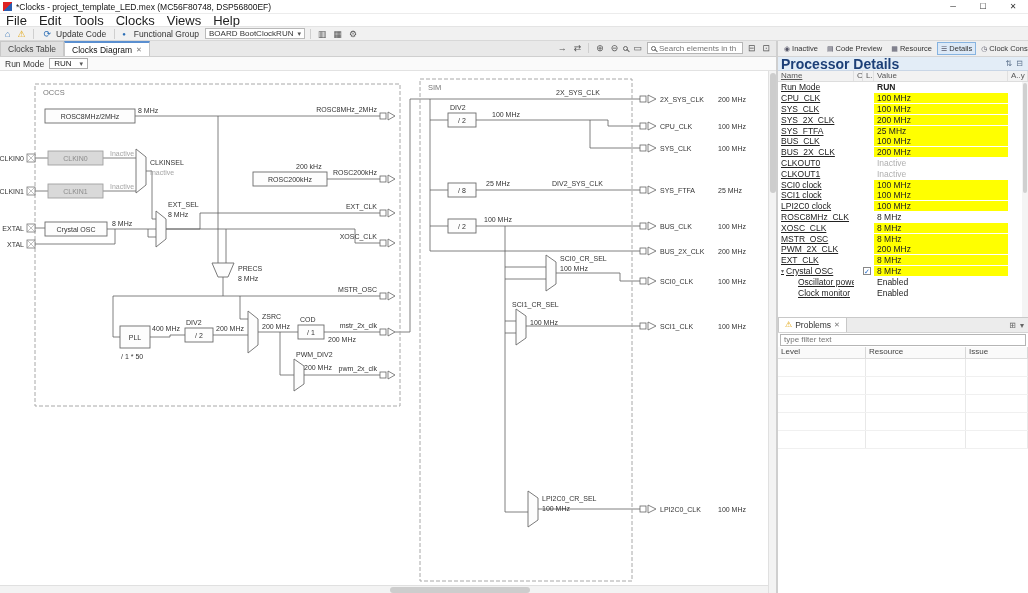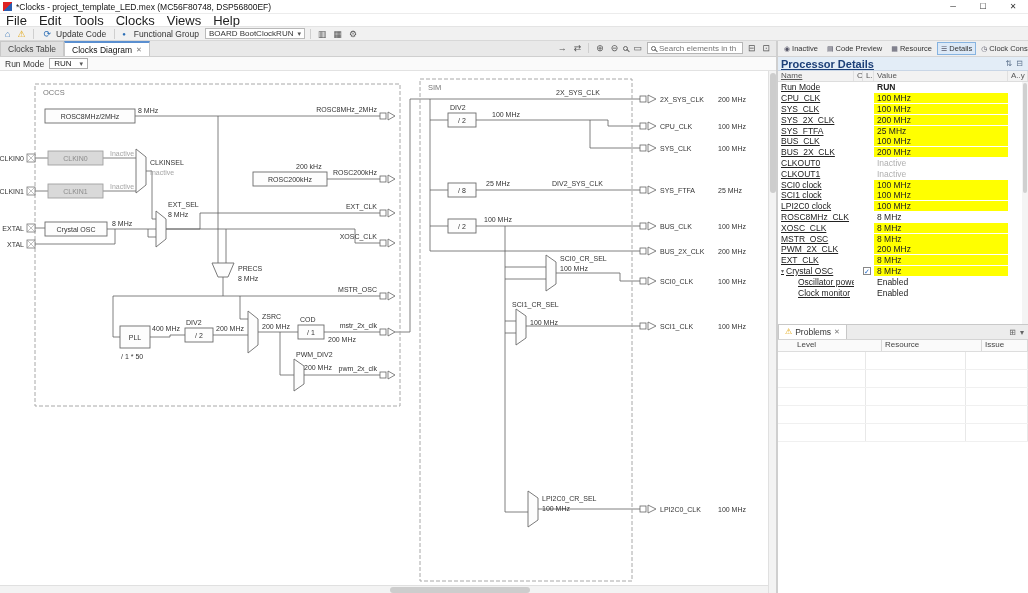--- a/index.html
+++ b/index.html
@@ -69,21 +69,21 @@
   svg .pinx { stroke:#999; stroke-width:0.6; }
 
   
   .rpanel { position:absolute; left:778px; top:41px; width:250px; height:552px; background:#fff; display:flex; flex-direction:column; }
   .view-toggles { height:16px; background:#efefef; border-bottom:1px solid #d4d4d4; display:flex; align-items:center; gap:1px; padding-left:2px; }
   .vt { display:flex; align-items:center; gap:2px; font-size:7.5px; color:#333; padding:1px 3px; border:1px solid transparent; white-space:nowrap; }
   .vt.active { background:#dce9f7; border-color:#86b3e0; }
   .vt-icon { font-size:7px; color:#556; }
 
   .pd-header { height:14px; background:#e3edf7; border-bottom:1px solid #c9d6e6; display:flex; align-items:center; padding:0 3px; }
-  .pd-title { font-weight:bold; font-size:11px; color:#1c3f77; flex:1;text-decoration:underline; }
+  .pd-title { font-weight:bold; font-size:14px; color:#1c3f77; flex:1; }
   .pd-hicon { font-size:8px; color:#5a6f8a; padding:0 2px; }
 
   .pd-cols { height:11px; background:#f2f2f2; border-bottom:1px solid #ddd; display:flex; font-size:8px; color:#555; }
   .pd-cols > div { border-right:1px solid #e0e0e0; padding-left:3px; overflow:hidden; white-space:nowrap; }
   .pdc0 { width:76px;text-decoration:underline; } .pdc1 { width:9px; } .pdc2 { width:11px; } .pdc3 { width:134px; } .pdc4 { flex:1; }
 
   .pd-rows { flex:1; overflow:hidden; position:relative; }
   .pd-row { height:10.8px; display:flex; align-items:center; font-size:8.5px; }
   .pd-row > div { overflow:hidden; white-space:nowrap; }
   .pd-name { padding-left:3px; color:#222; display:flex; align-items:center; text-overflow:ellipsis; }
@@ -100,21 +100,21 @@
   .pr-tabbar { height:16px; background:#ececec; border-top:1px solid #c9c9c9; border-bottom:1px solid #d4d4d4; display:flex; align-items:flex-end; }
   .pr-tab { height:15px; display:flex; align-items:center; gap:3px; padding:0 6px; background:#fff; border:1px solid #c8c8c8; border-bottom:none; font-size:8.5px; color:#333; }
   .pr-warn { color:#e0a000; font-size:8px; }
   .pr-tab-close { font-size:7px; color:#777; }
   .pr-icons { margin-left:auto; display:flex; gap:4px; padding:0 4px 2px 0; }
   .pr-icons span { font-size:8px; color:#666; }
 
   .pr-filter { height:14px; padding:1px 2px; background:#fff; }
   .pr-filter input { width:100%; height:12px; border:1px solid #b5b5b5; font-size:8px; padding:0 3px; font-family:"Liberation Sans",sans-serif; color:#333; outline:none; }
 
-  .pr-cols { height:12px; background:#fafafa; border-bottom:1px solid #ddd; display:flex; font-size:8px; color:#444;padding-left:16px; }
+  .pr-cols { height:12px; background:#fafafa; border-bottom:1px solid #ddd; display:flex; font-size:8px; color:#444; }
   .pr-cols > div { border-right:1px solid #d8d8d8; padding-left:3px; }
   .prc0 { width:88px; } .prc1 { width:100px; } .prc2 { flex:1; }
 
   .pr-body { flex:1; background:#fff; }
   .pr-row { height:18px; display:flex; border-bottom:1px solid #f0f0f0; }
   .pr-row > div { border-right:1px solid #e8e8e8; }
 </style>
 </head>
 <body>
 
@@ -619,20 +619,23 @@
         <span class="pr-warn">⚠</span>
         <span>Problems</span>
         <span class="pr-tab-close">✕</span>
       </div>
       <div class="pr-icons">
         <span>⊞</span>
         <span>▾</span>
       </div>
     </div>
 
+    <div class="pr-filter">
+      <input placeholder="type filter text" style="">
+    </div>
 
     <div class="pr-cols">
       <div class="prc0">Level</div>
       <div class="prc1">Resource</div>
       <div class="prc2">Issue</div>
     </div>
 
     <div class="pr-body" id="pr-body">
         <div class="pr-row">
           <div class="prc0"></div>

